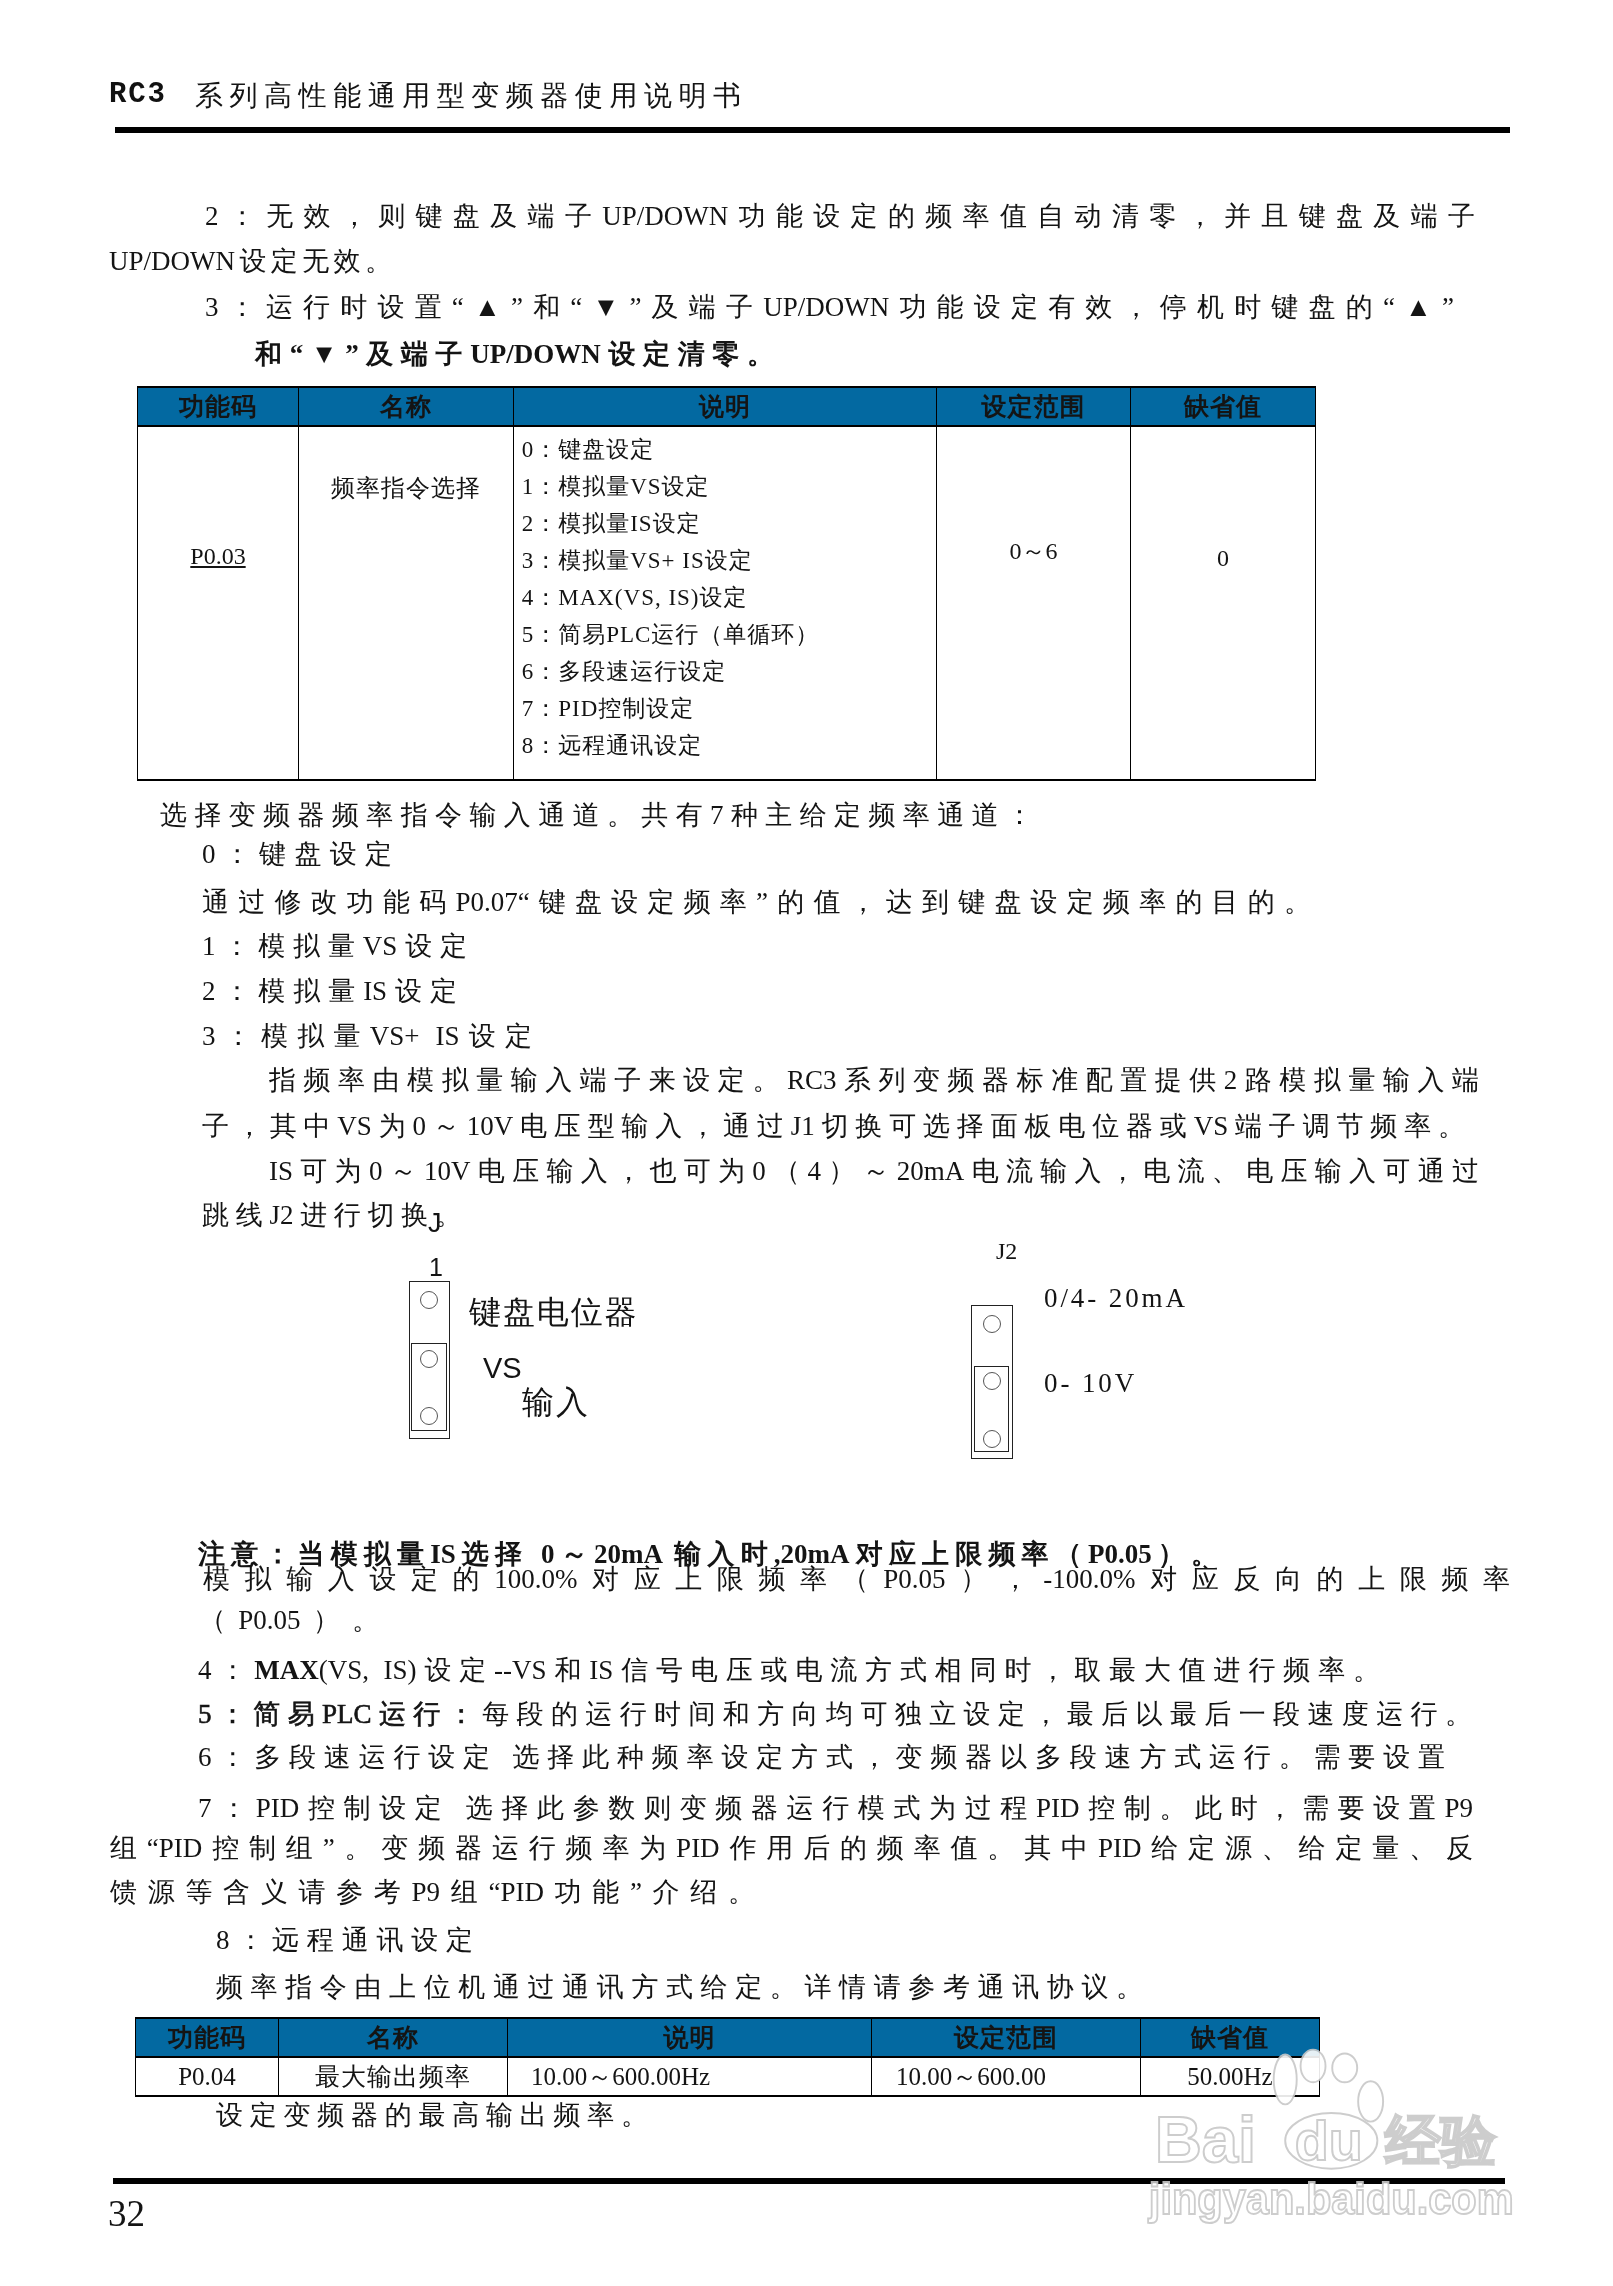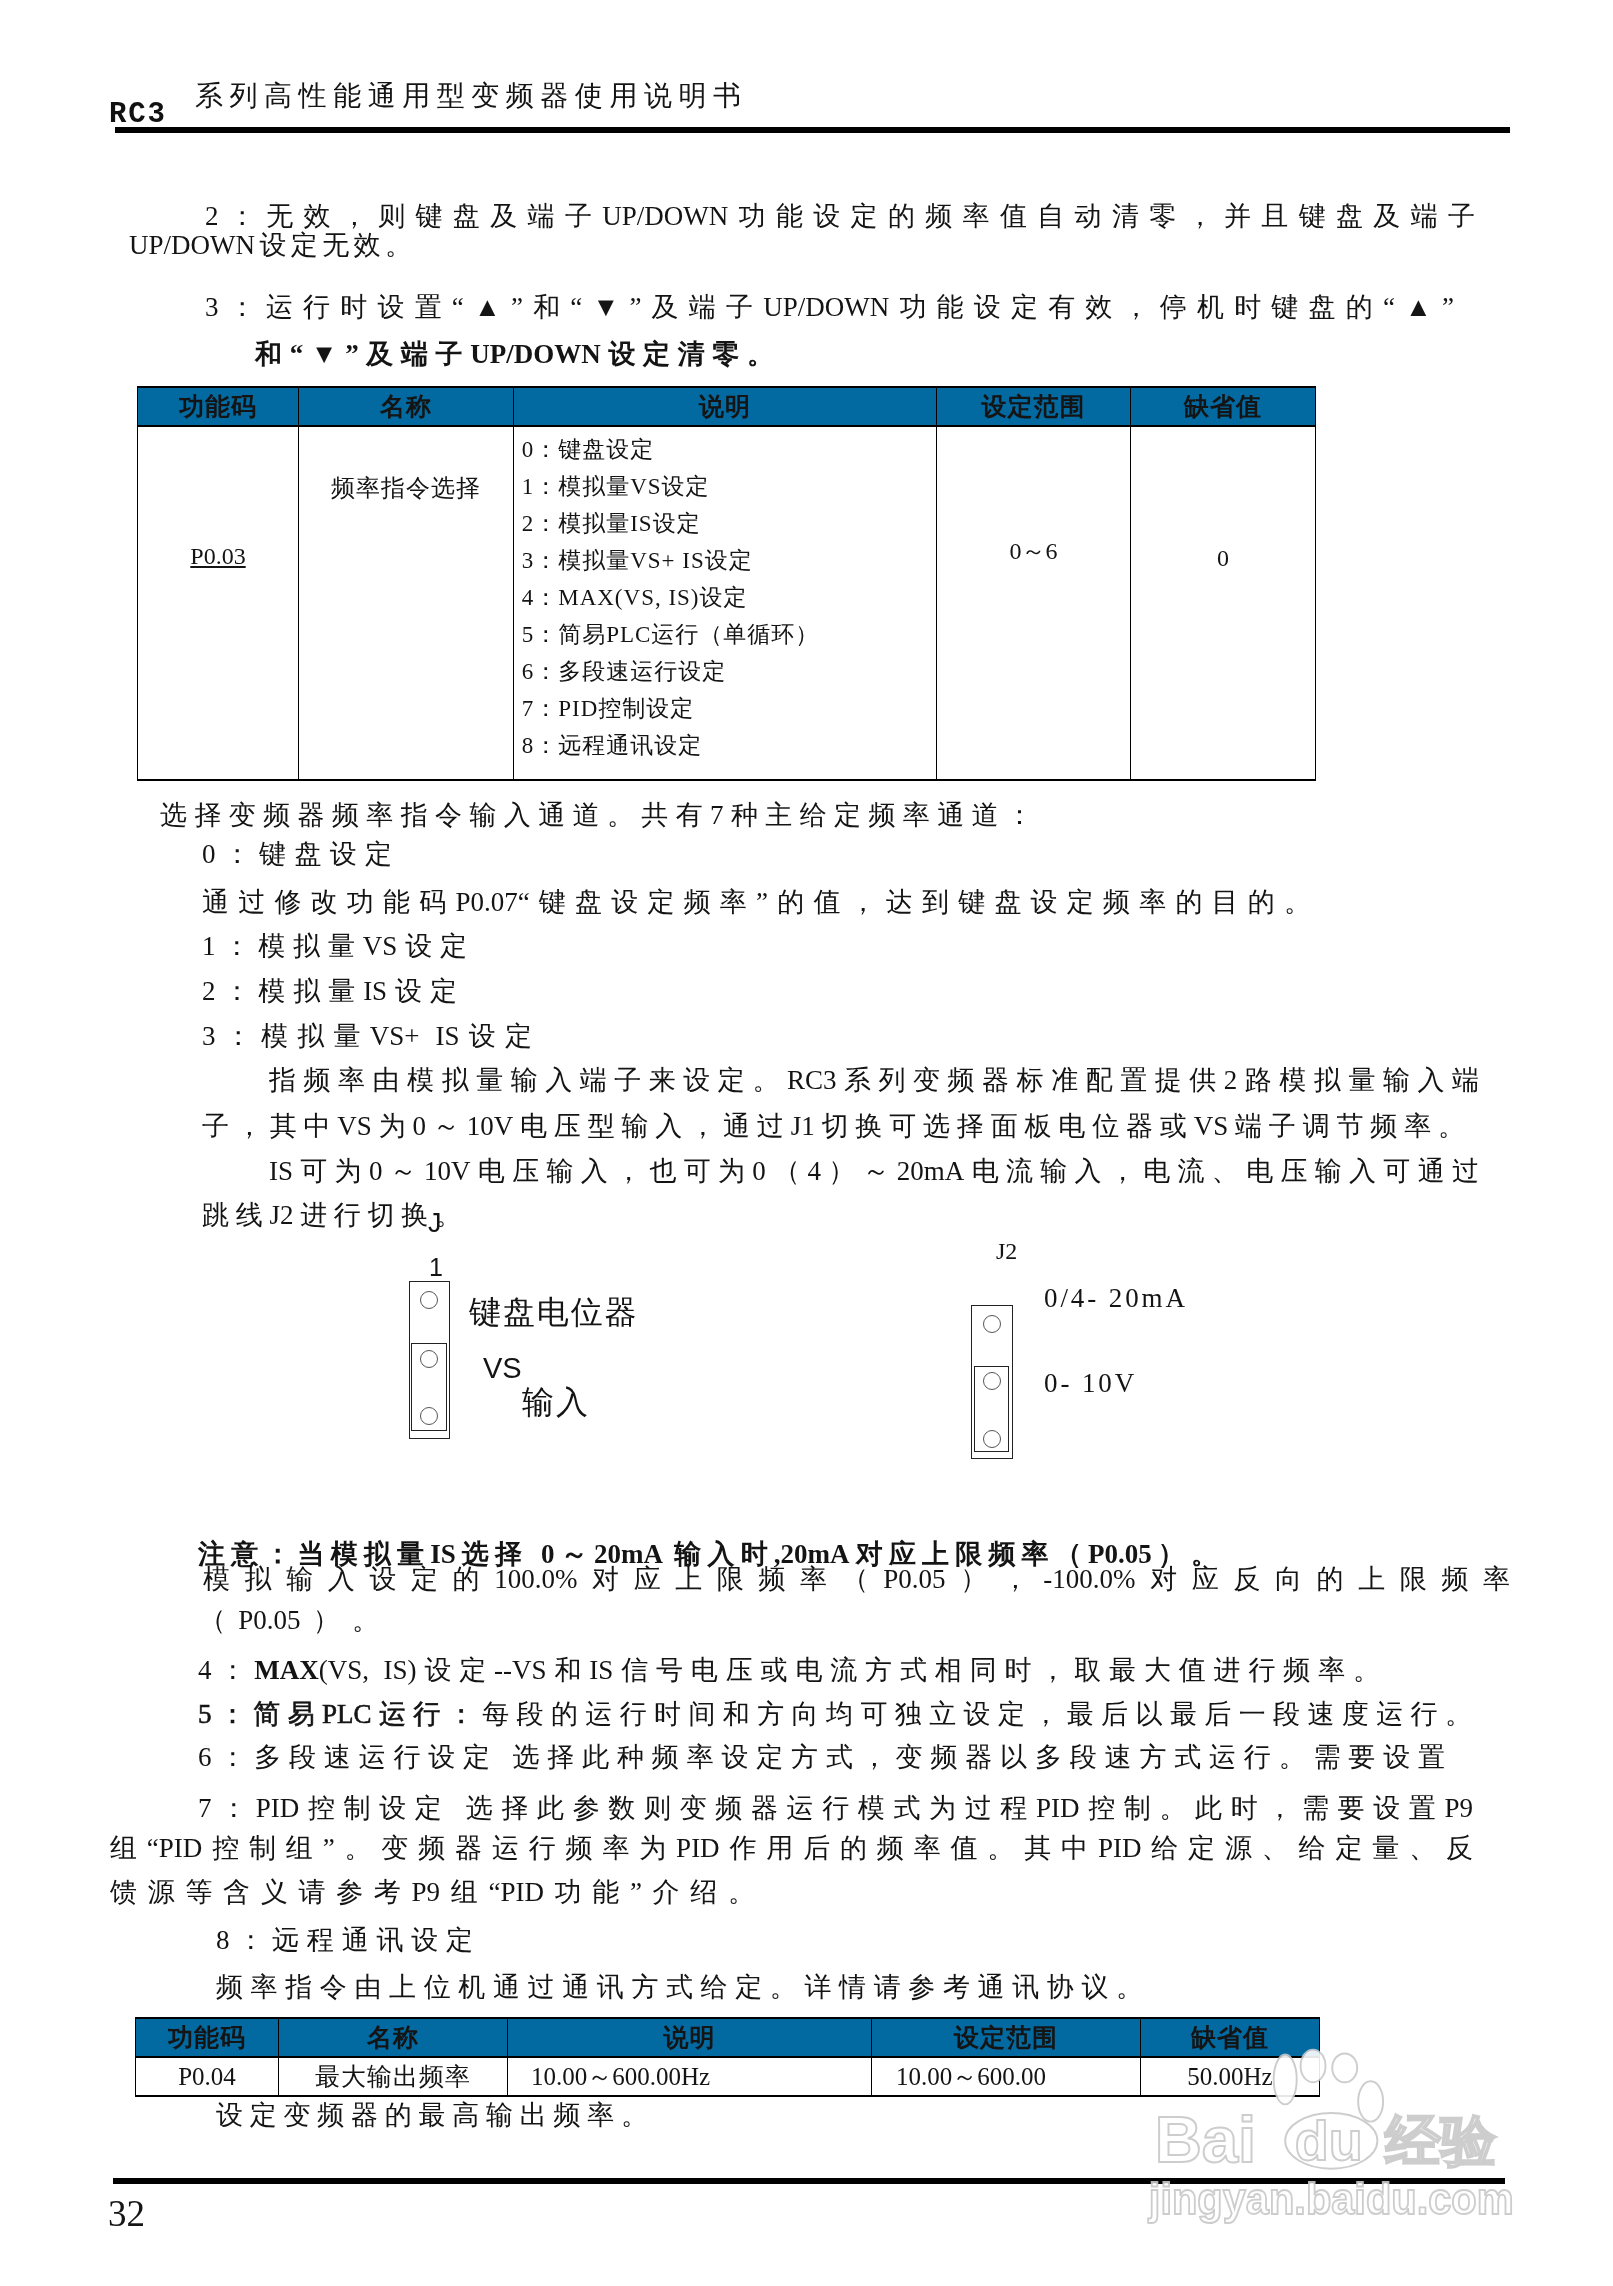--- a/index.html
+++ b/index.html
@@ -16,21 +16,21 @@
   .jl {
     white-space:normal; word-break:keep-all; letter-spacing:0;
     text-align:justify; text-align-last:justify;
   }
   .b { font-weight:bold;margin-top:24px; }
   .sb { -webkit-text-stroke:0.6px #141414; }
 
   
   .brand {
     position:absolute; font-family:"Liberation Mono",monospace; font-weight:bold;
-    font-size:29px; line-height:31px; letter-spacing:1.9px; color:#111;margin-top:20px;
+    font-size:29px; line-height:31px; letter-spacing:1.9px; color:#111;
   }
   .title-text { font-size:28px; }
   .rule { position:absolute; background:#000; }
 
   
   .tbl {
     position:absolute; border-collapse:collapse; table-layout:fixed;
     border-left:1.9px solid #000; border-right:1.9px solid #000;
     border-top:2.9px solid #000; border-bottom:2.9px solid #000;
   }
@@ -56,21 +56,21 @@
   .watermark { position:absolute; left:1141px; top:2041px; opacity:0.9; }
 </style>
 </head>
 <body>
 
 <div class="brand" style="left:109px;top:79px;">RC3</div>
 <div class="ln jl title-text" style="left:195px;top:80px;width:546px;">系列高性能通用型变频器使用说明书</div>
 <div class="rule" style="left:115px;top:127px;width:1395px;height:5.8px;"></div>
 
 <div class="ln jl" style="left:205px;top:201px;width:1270px;">2：无效，则键盘及端子UP/DOWN功能设定的频率值自动清零，并且键盘及端子</div>
-<div class="ln jl" style="left:109px;top:230px;width:283px;margin-left:20px;">UP/DOWN设定无效。</div>
+<div class="ln jl" style="left:109px;top:246px;width:283px;">UP/DOWN设定无效。</div>
 <div class="ln jl" style="left:205px;top:292px;width:1249px;">3：运行时设置“▲”和“▼”及端子UP/DOWN功能设定有效，停机时键盘的“▲”</div>
 <div class="ln jl" style="left:255px;top:339px;width:519px;font-weight:bold;">和“▼”及端子UP/DOWN设定清零。</div>
 
 <table class="tbl" style="left:137px;top:386px;width:1179px;">
   <colgroup>
     <col style="width:161px">
       <col style="width:215px">
       <col style="width:423px">
       <col style="width:194px">
       <col style="width:185px">

